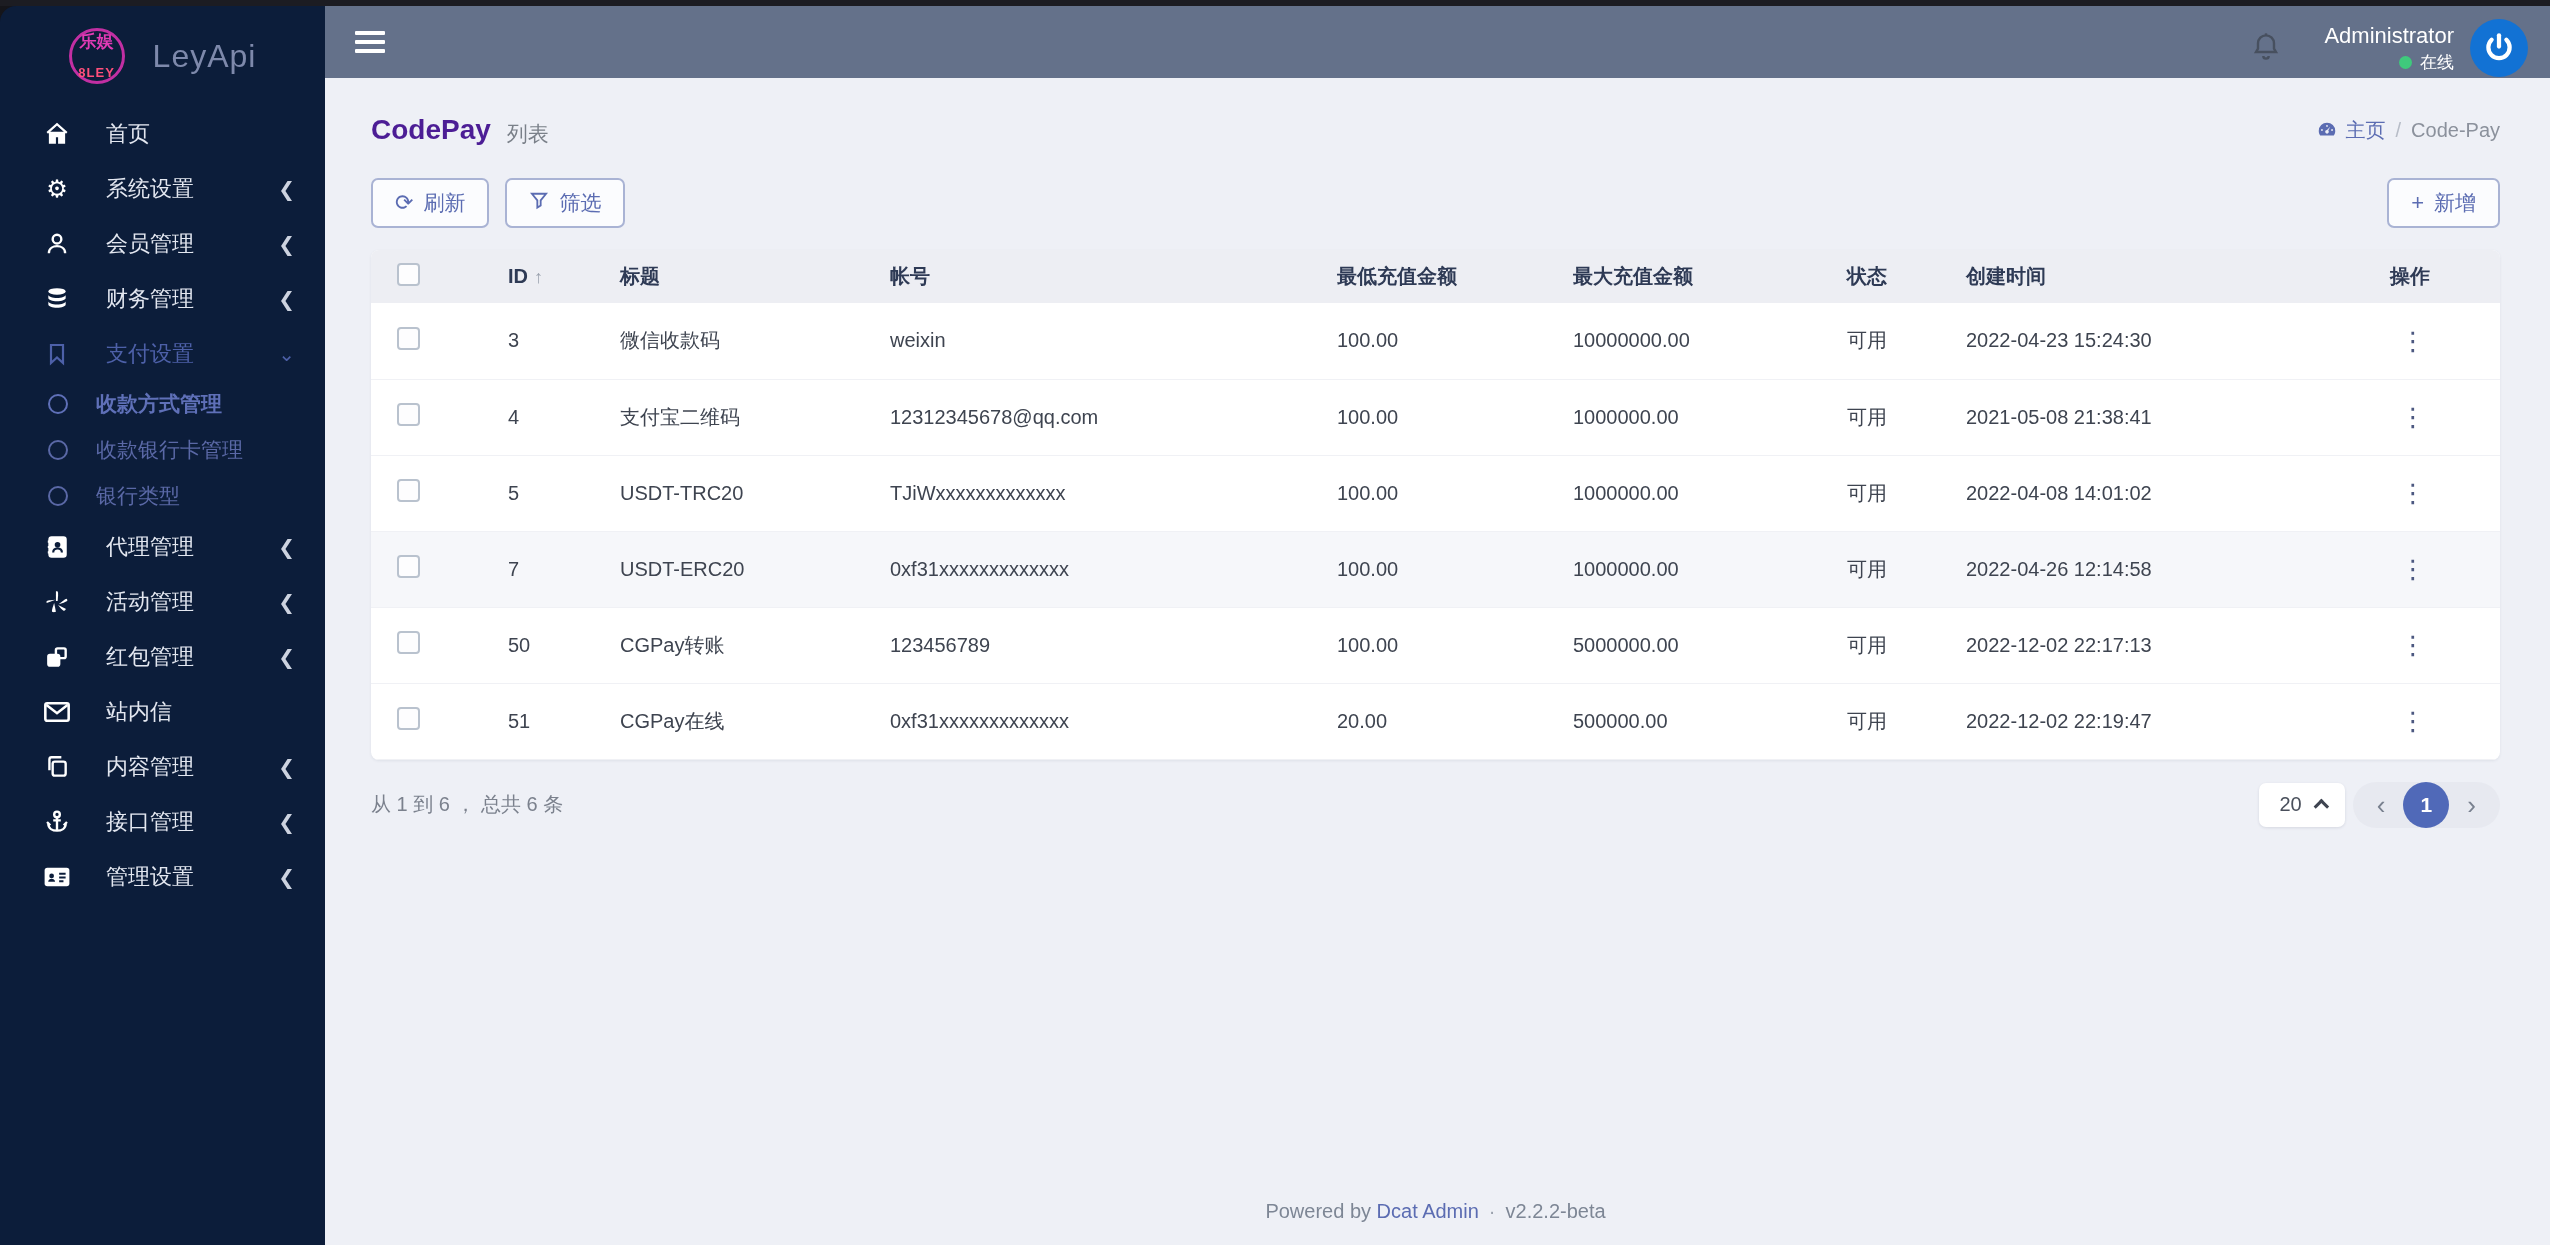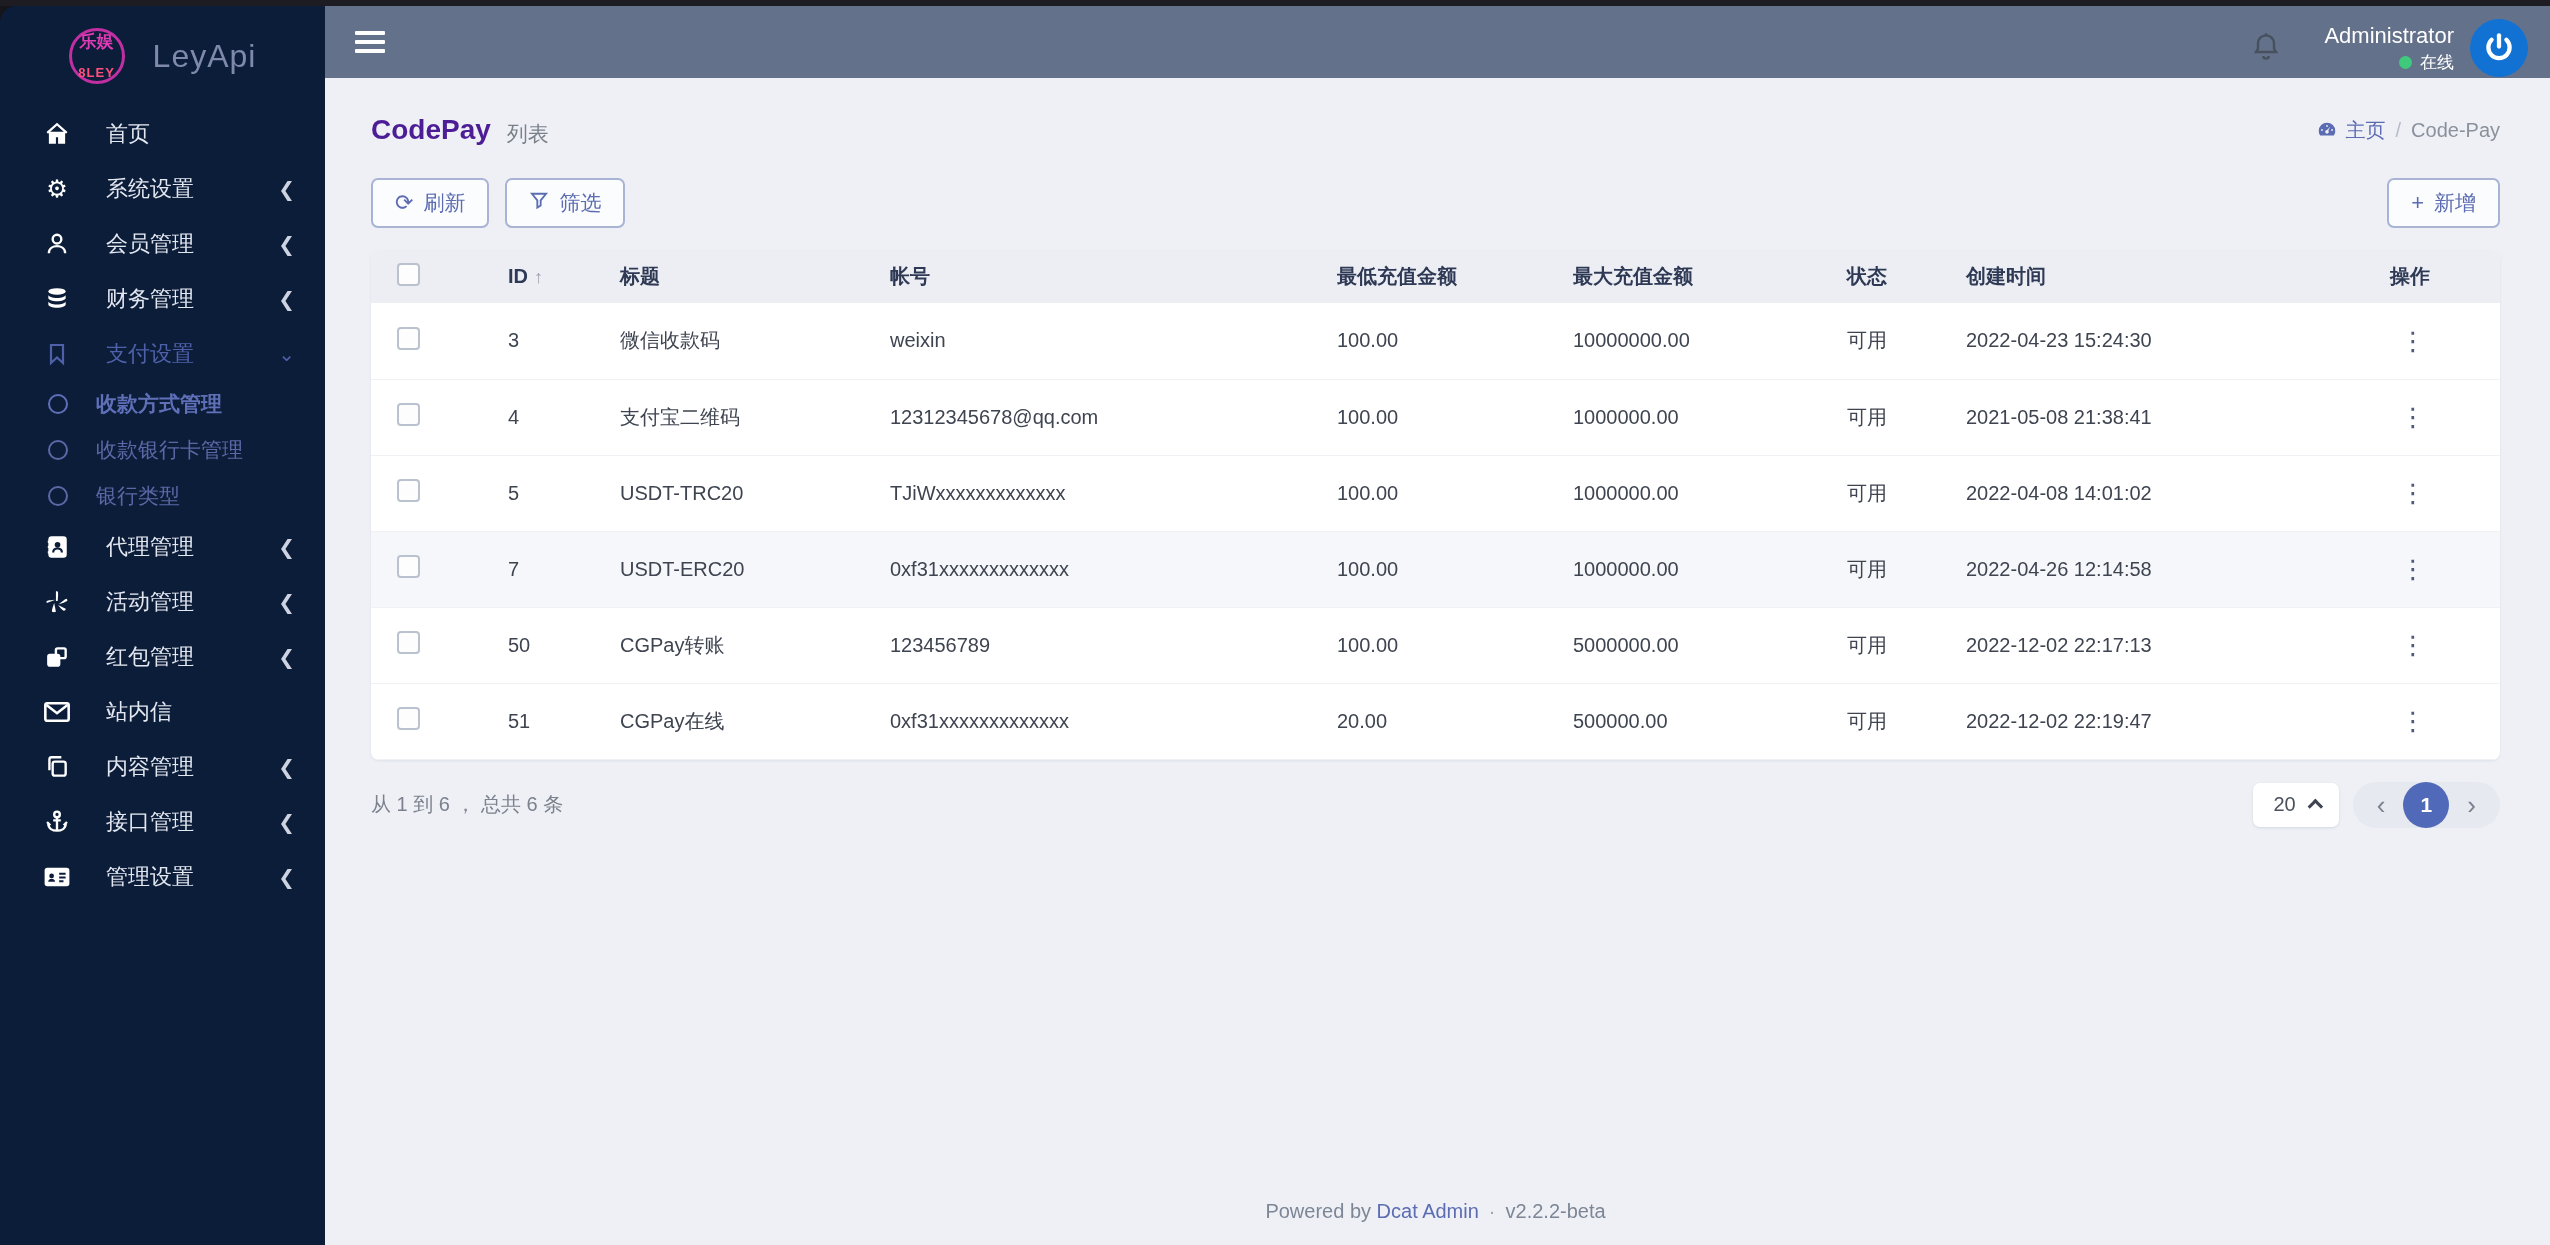--- a/index.html
+++ b/index.html
@@ -61,21 +61,21 @@
   col.c-check { width:137px; } col.c-id { width:112px; } col.c-title { width:270px; }
   col.c-account { width:447px; } col.c-min { width:236px; } col.c-max { width:274px; }
   col.c-status { width:119px; } col.c-created { width:424px; }
   .td-check { padding-left:26px; }
   .checkbox { width:23px; height:23px; border:2px solid #b9c2ce; border-radius:4px; background:#fdfdfe; display:inline-block; cursor:pointer; }
   .sort-arrow { color:#9aa1ad; font-size:18px; margin-left:6px; }
   .dots { color:#4c5880; font-size:26px; letter-spacing:0; cursor:pointer; line-height:1; padding:4px 10px; display:inline-block; }
 
   .pagin-bar { display:flex; align-items:center; margin-top:22px; }
   .pagin-summary { font-size:20px; color:#7b818d; }
-  .pagin-right { margin-left:auto; display:flex; align-items:center; gap:14px;text-align:center; }
+  .pagin-right { margin-left:auto; display:flex; align-items:center; gap:8px;text-align:center; }
   .per-page { background:#fff; border-radius:7px; box-shadow:0 1px 3px rgba(40,50,80,.12); height:44px; display:flex; align-items:center; gap:16px; padding:0 16px 0 20px; font-size:20px; color:#4a505c; cursor:pointer; }
   .chev-up { width:11px; height:11px; border-left:3px solid #3e4450; border-top:3px solid #3e4450; transform:rotate(45deg) translateY(3px); }
   .pager { background:#e7e9f0; border-radius:24px; height:46px; display:flex; align-items:center; padding:0 10px; gap:4px; }
   .pager .arrow { color:#79818f; font-size:26px; padding:0 14px; cursor:pointer; line-height:1; }
   .page-num { width:46px; height:46px; border-radius:50%; background:#5069b8; color:#fff; font-size:21px; font-weight:bold; display:flex; align-items:center; justify-content:center; cursor:pointer; }
 
   .footer { margin-top:auto; padding:18px 0 22px; text-align:center; font-size:20px; color:#7d8695; }
   .footer a { color:#5b6cb2; text-decoration:none; cursor:pointer; }
   .footer .fsep { margin:0 10px; color:#9aa1ad; }
 </style>

